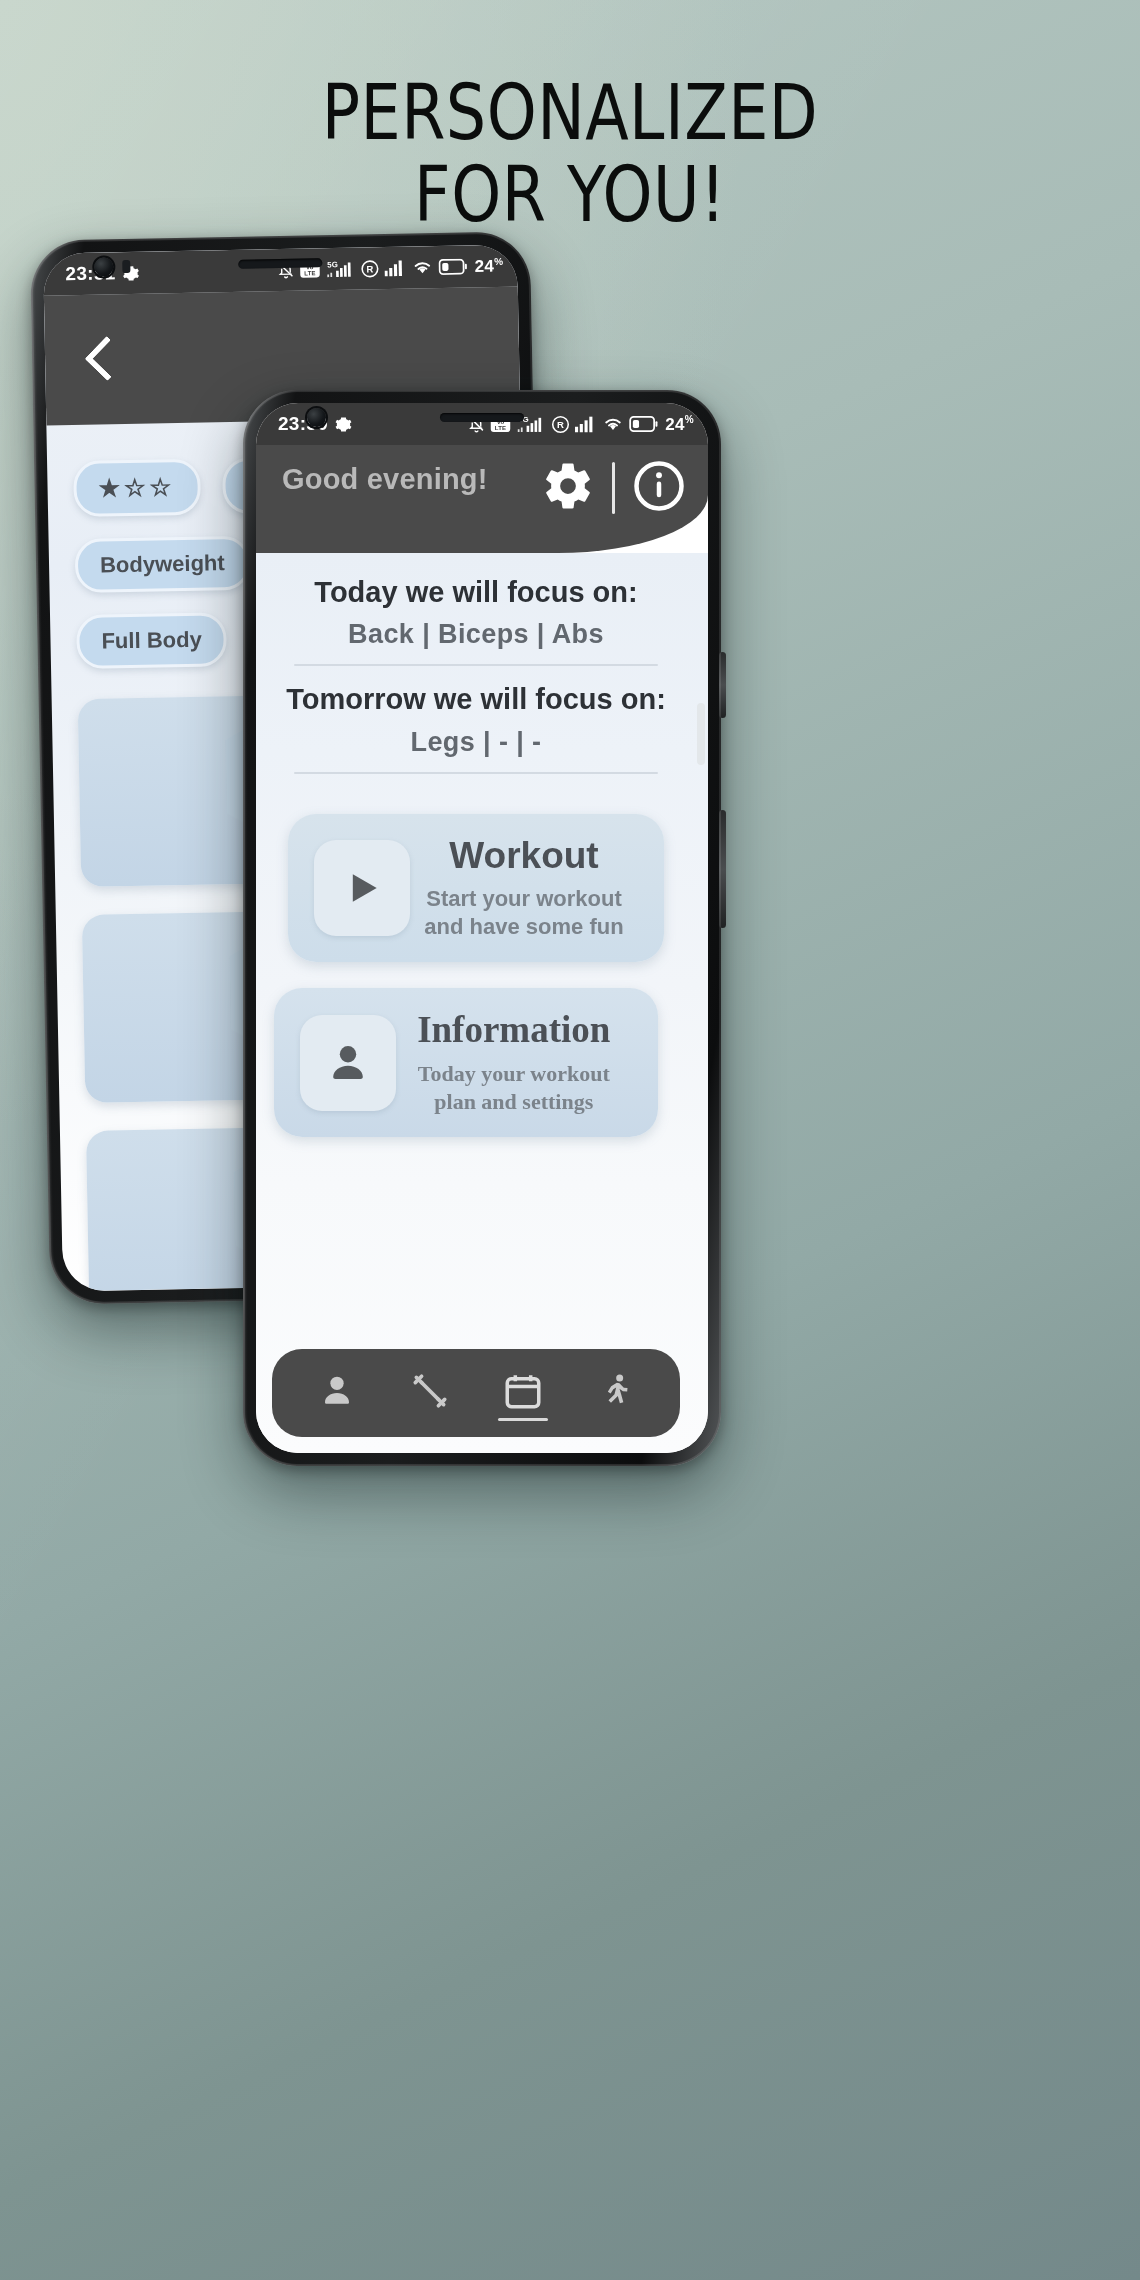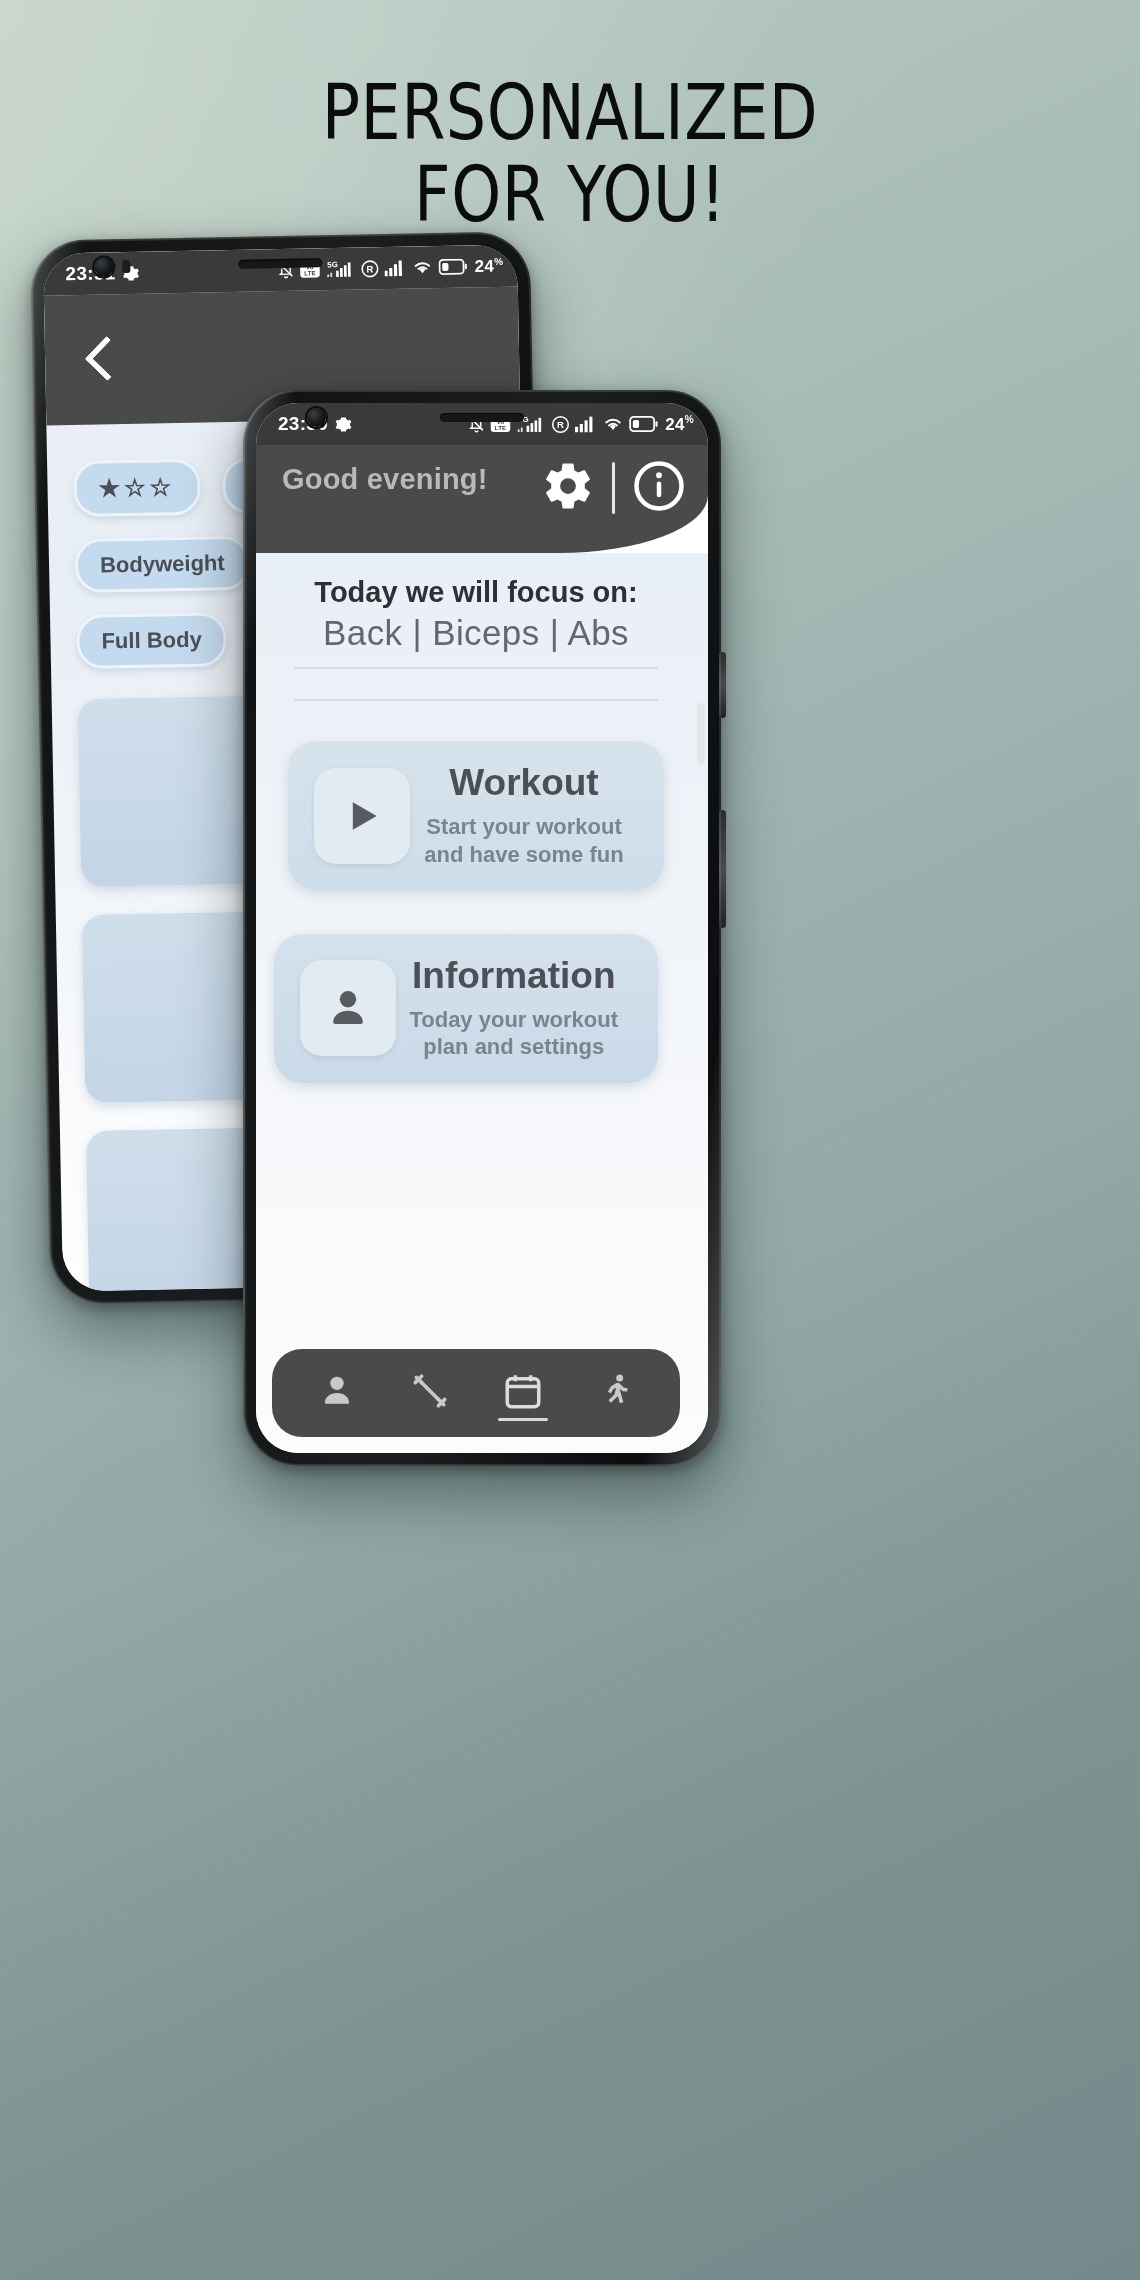--- a/index.html
+++ b/index.html
@@ -198,45 +198,46 @@
     background:linear-gradient(180deg,#e9eff6 0%, #edf2f8 22%, #f2f5f9 48%, #f7f9fb 70%, #fbfcfd 100%);
     padding:22px 28px 0 16px;
     display:flex; flex-direction:column;
   }
   .focus-block{ text-align:center; }
   .focus-title{
     font-size:29px; font-weight:700; color:#2d3136;
     line-height:1.22;
   }
   .focus-muscles{
-    font-size:35px; font-weight:400; color:#62686f;
-    margin-top:3px;
+    font-size:27px; font-weight:700; color:#62686f;
+    margin-top:9px;
     letter-spacing:.4px;
   }
   .hr{
     height:2px; background:#d3dae2; margin:14px 22px 16px 22px; border-radius:2px;
   }
 
   .action-card{
     margin:0 auto;
     border-radius:28px;
     display:flex; align-items:center; 
     padding:22px 26px;
   }
   #card-workout{
     width:92%;
     margin-top:24px;
     background:linear-gradient(180deg,#d7e3ec 0%, #cdddea 100%);
     box-shadow:0 4px 12px rgba(130,150,170,.28);
   }
   #card-info{
     width:94%;
-    margin-top:44px; margin-left:2px;
+    margin-top:26px; margin-left:2px;
     background:linear-gradient(180deg,#d5e2ed 0%, #c9d9e8 100%);
     box-shadow:0 4px 12px rgba(130,150,170,.28);
+    font-family:Liberation Serif, serif;
   }
   .card-iconbox{
     width:96px; height:96px; flex:0 0 96px;
     border-radius:22px;
     background:#e3ebf2;
     display:flex; align-items:center; justify-content:center;
     box-shadow:0 2px 5px rgba(120,140,160,.22);
   }
   .card-text{ flex:1; text-align:center; }
   .card-title{
@@ -493,20 +494,24 @@
       </div>
     </div>
 
     <div class="front-body">
 
       <div class="focus-block">
         <div class="focus-title">Today we will focus on:</div>
         <div class="focus-muscles">Back | Biceps | Abs</div>
       </div>
       <div class="hr"></div>
+      <div class="focus-block">
+        <div class="focus-title">Tomorrow we will focus on:</div>
+        <div class="focus-muscles">Legs | - | -</div>
+      </div>
       <div class="hr"></div>
 
       <div class="action-card" id="card-workout">
         <div class="card-iconbox">
           <svg width="44" height="44" viewBox="0 0 24 24">
               <path d="M7 4.5v15l13-7.5z" fill="#575b5f"></path>
             </svg>
         </div>
         <div class="card-text">
           <div class="card-title">Workout</div>

